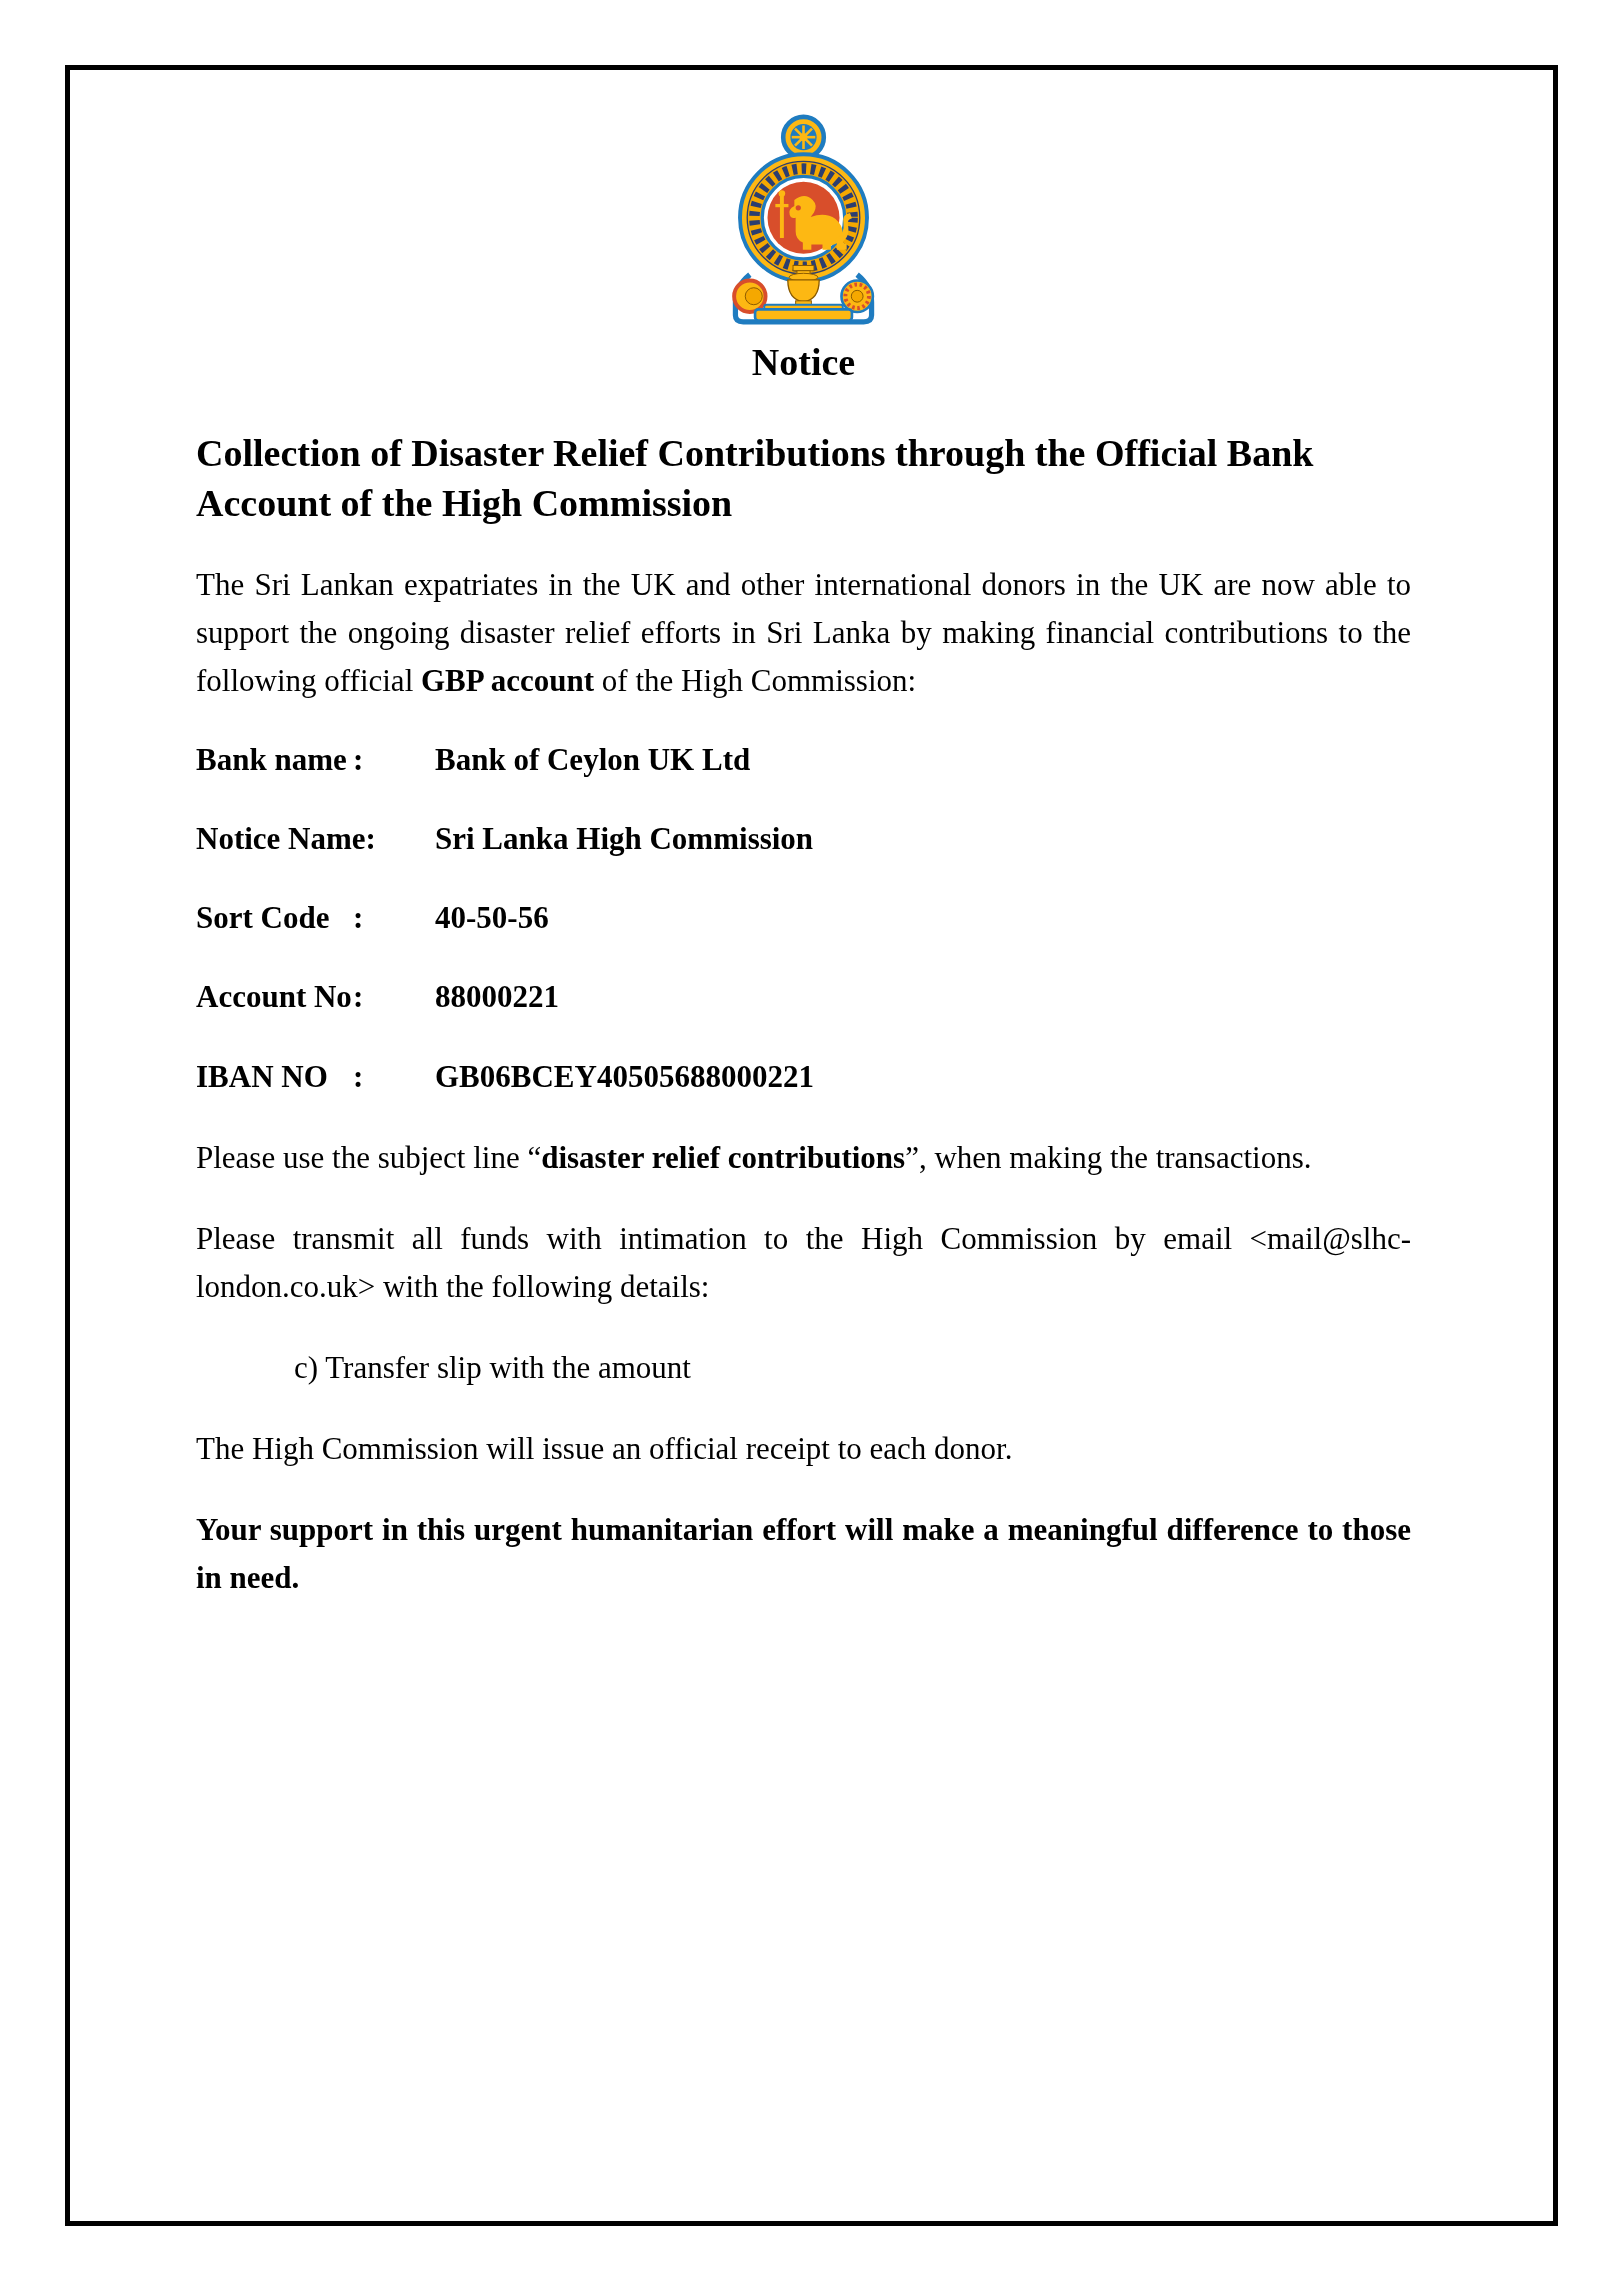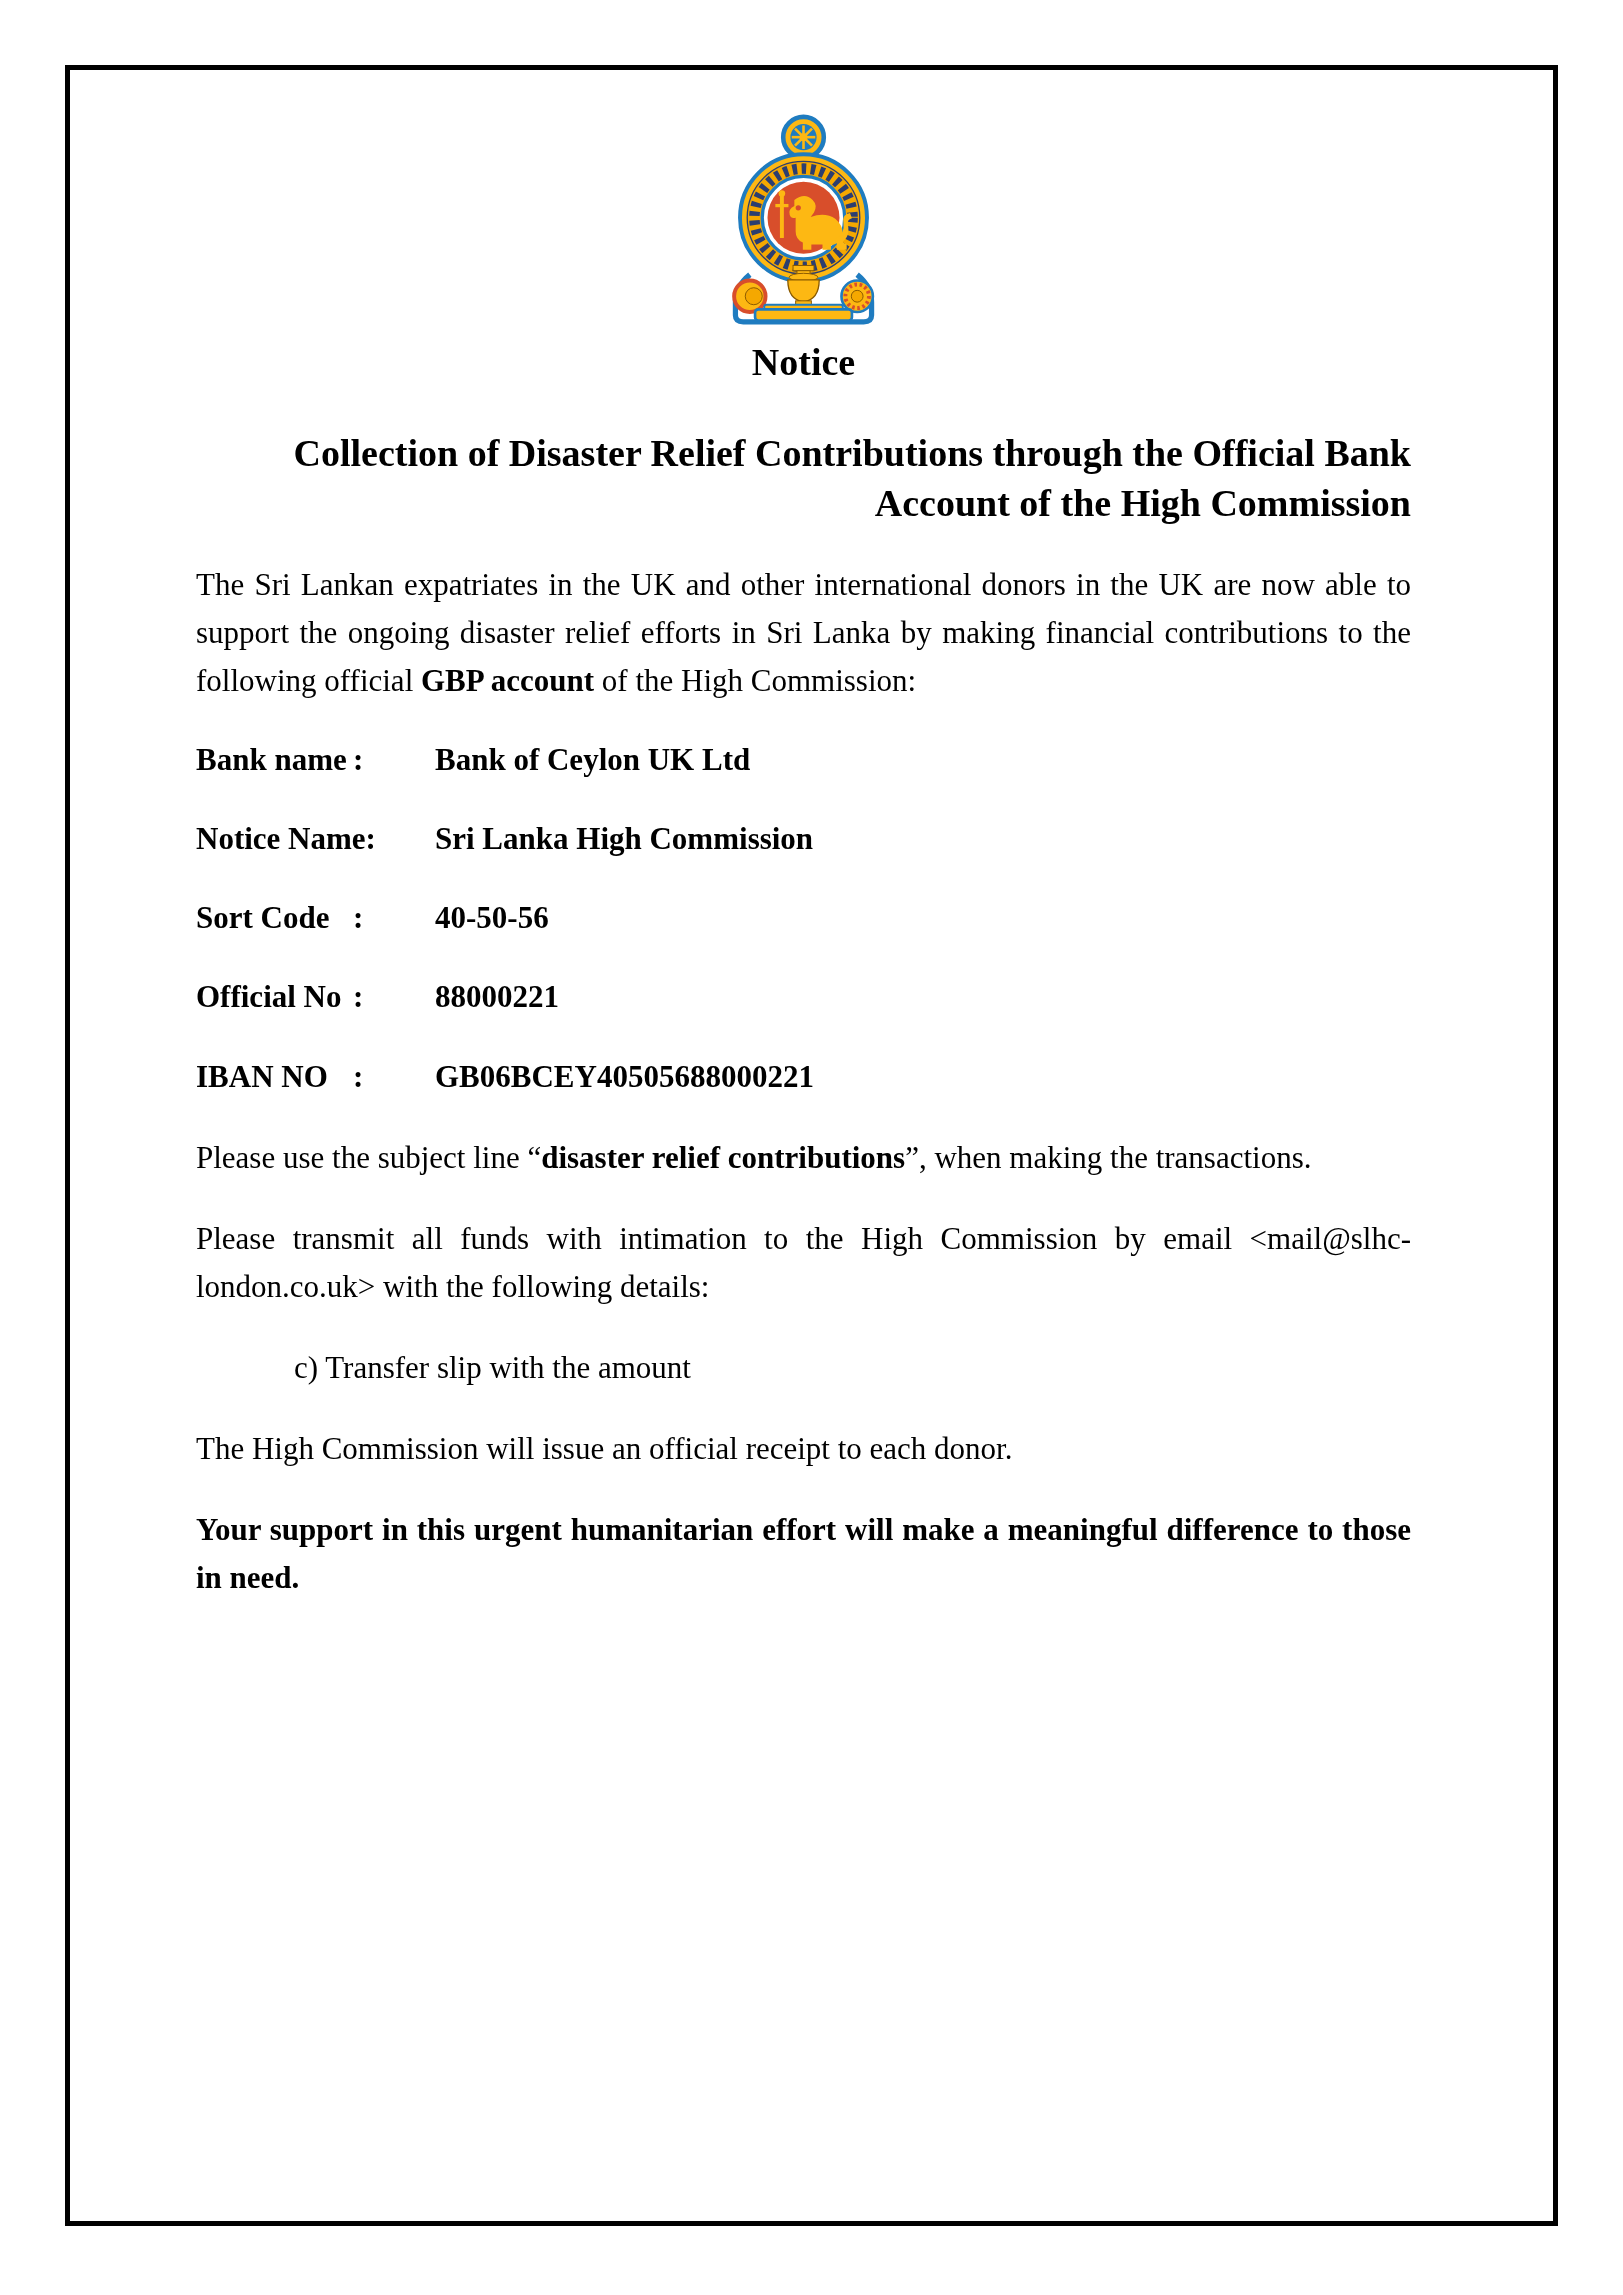--- a/index.html
+++ b/index.html
@@ -37,21 +37,21 @@
     height: 216px;
   }
   h1.notice {
     text-align: center;
     font-size: 38px;
     font-weight: bold;
     line-height: 1.3;
     margin: 10.5px 0 0 0;
   }
   h2.title {
-    text-align: right;
+    text-align: left;
     font-size: 38px;
     font-weight: bold;
     line-height: 1.32;
     margin: 41px 0 0 0;
   }
   p, .bank-row, .list-item, .footer-line {
     font-size: 31px;
     line-height: 1.55;
   }
   p {
@@ -186,21 +186,21 @@
     </div>
     <div class="bank-row">
       <span class="bank-label"><span>Notice Name:</span><span class="bank-colon"></span></span>
       <span class="bank-value">Sri Lanka High Commission</span>
     </div>
     <div class="bank-row">
       <span class="bank-label"><span>Sort Code</span><span class="bank-colon">:</span></span>
       <span class="bank-value">40-50-56</span>
     </div>
     <div class="bank-row">
-      <span class="bank-label"><span>Official No</span><span class="bank-colon">:</span></span>
+      <span class="bank-label"><span>Account No</span><span class="bank-colon">:</span></span>
       <span class="bank-value">88000221</span>
     </div>
     <div class="bank-row">
       <span class="bank-label"><span>IBAN NO</span><span class="bank-colon">:</span></span>
       <span class="bank-value">GB06BCEY40505688000221</span>
     </div>
   </div>
 
   <p><span>Please use the subject line “</span><b>disaster relief contributions</b><span>”, when making the transactions.</span></p>
 

